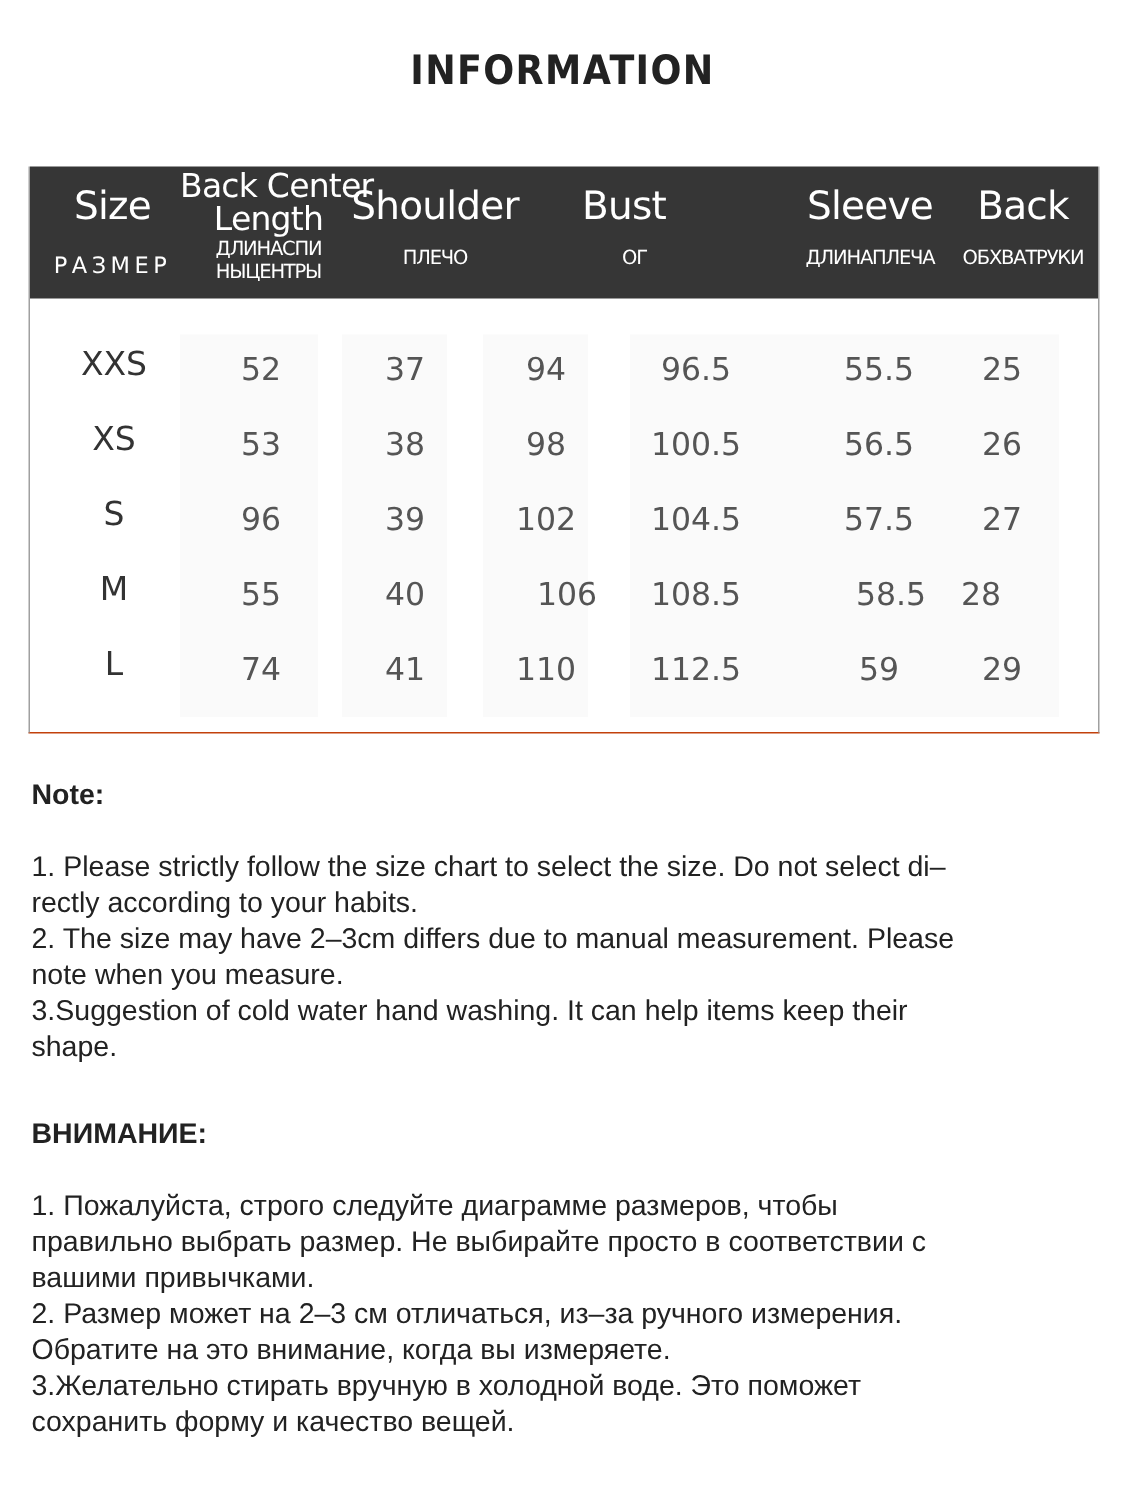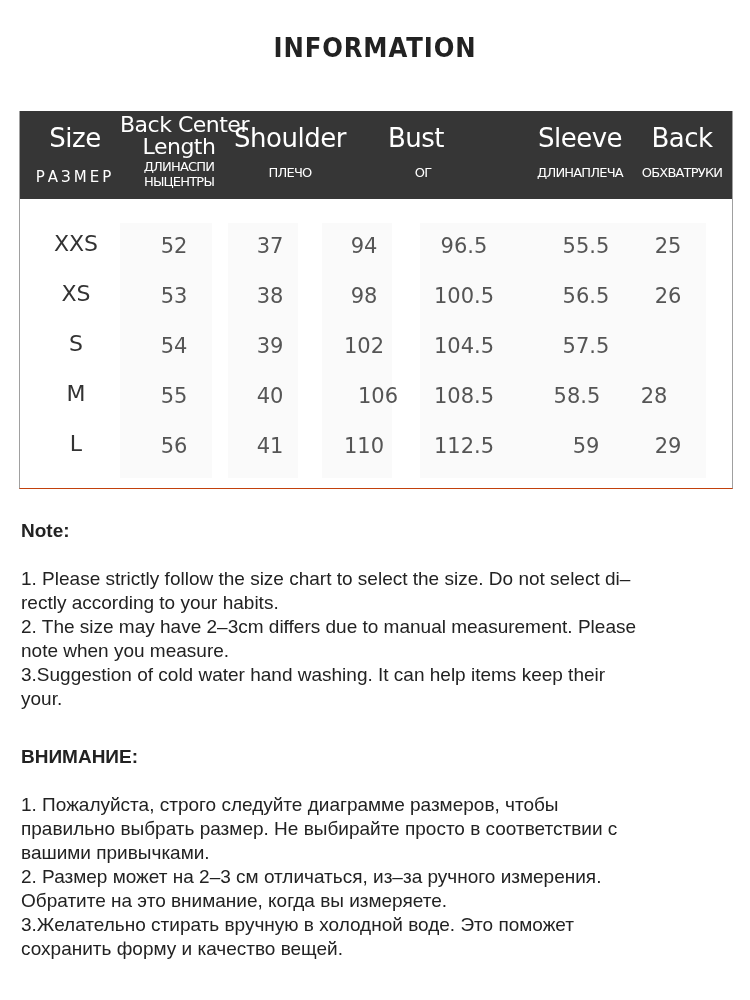--- a/index.html
+++ b/index.html
@@ -89,55 +89,56 @@
       <div class="cell size" style="left:10px;width:92px;">XS</div>
       <div class="cell" style="left:108px;width:92px;">53</div>
       <div class="cell" style="left:204px;width:92px;">38</div>
       <div class="cell" style="left:298px;width:92px;">98</div>
       <div class="cell" style="left:394px;width:100px;">100.5</div>
       <div class="cell" style="left:520px;width:92px;">56.5</div>
       <div class="cell" style="left:602px;width:92px;">26</div>
     </div>
     <div class="row" style="top:125px;">
       <div class="cell size" style="left:10px;width:92px;">S</div>
-      <div class="cell" style="left:108px;width:92px;">54</div>
+      <div class="cell" style="left:108px;width:92px;">96</div>
       <div class="cell" style="left:204px;width:92px;">39</div>
       <div class="cell" style="left:298px;width:92px;">102</div>
       <div class="cell" style="left:394px;width:100px;">104.5</div>
       <div class="cell" style="left:520px;width:92px;">57.5</div>
+      <div class="cell" style="left:602px;width:92px;">27</div>
     </div>
     <div class="row" style="top:175px;">
       <div class="cell size" style="left:10px;width:92px;">M</div>
       <div class="cell" style="left:108px;width:92px;">55</div>
       <div class="cell" style="left:204px;width:92px;">40</div>
       <div class="cell" style="left:312px;width:92px;">106</div>
       <div class="cell" style="left:394px;width:100px;">108.5</div>
-      <div class="cell" style="left:511px;width:92px;text-align:center;">58.5</div>
+      <div class="cell" style="left:528px;width:92px;text-align:center;">58.5</div>
       <div class="cell" style="left:588px;width:92px;">28</div>
     </div>
     <div class="row" style="top:225px;">
       <div class="cell size" style="left:10px;width:92px;">L</div>
-      <div class="cell" style="left:108px;width:92px;">56</div>
+      <div class="cell" style="left:108px;width:92px;">74</div>
       <div class="cell" style="left:204px;width:92px;">41</div>
       <div class="cell" style="left:298px;width:92px;">110</div>
       <div class="cell" style="left:394px;width:100px;">112.5</div>
       <div class="cell" style="left:520px;width:92px;">59</div>
       <div class="cell" style="left:602px;width:92px;">29</div>
     </div>
   </div>
 </div>
 
 <div class="notes" style="top:519px;">
   <p class="head">Note:</p>
   <p>1. Please strictly follow the size chart  to select the size. Do not select di–</p>
   <p>rectly according to your habits.</p>
   <p>2. The size may have 2–3cm differs due to manual measurement. Please</p>
   <p>note when you measure.</p>
   <p>3.Suggestion of cold water hand washing. It can help items keep their</p>
-  <p>your.</p>
+  <p>shape.</p>
 </div>
 
 <div class="notes" style="top:745px;">
   <p class="head">ВНИМАНИЕ:</p>
   <p>1. Пожалуйста, строго следуйте диаграмме размеров, чтобы</p>
   <p>правильно выбрать размер. Не выбирайте просто в соответствии с</p>
   <p>вашими привычками.</p>
   <p>2. Размер может на 2–3 см отличаться, из–за ручного измерения.</p>
   <p>Обратите на это внимание, когда вы измеряете.</p>
   <p>3.Желательно стирать вручную в холодной воде. Это поможет</p>

